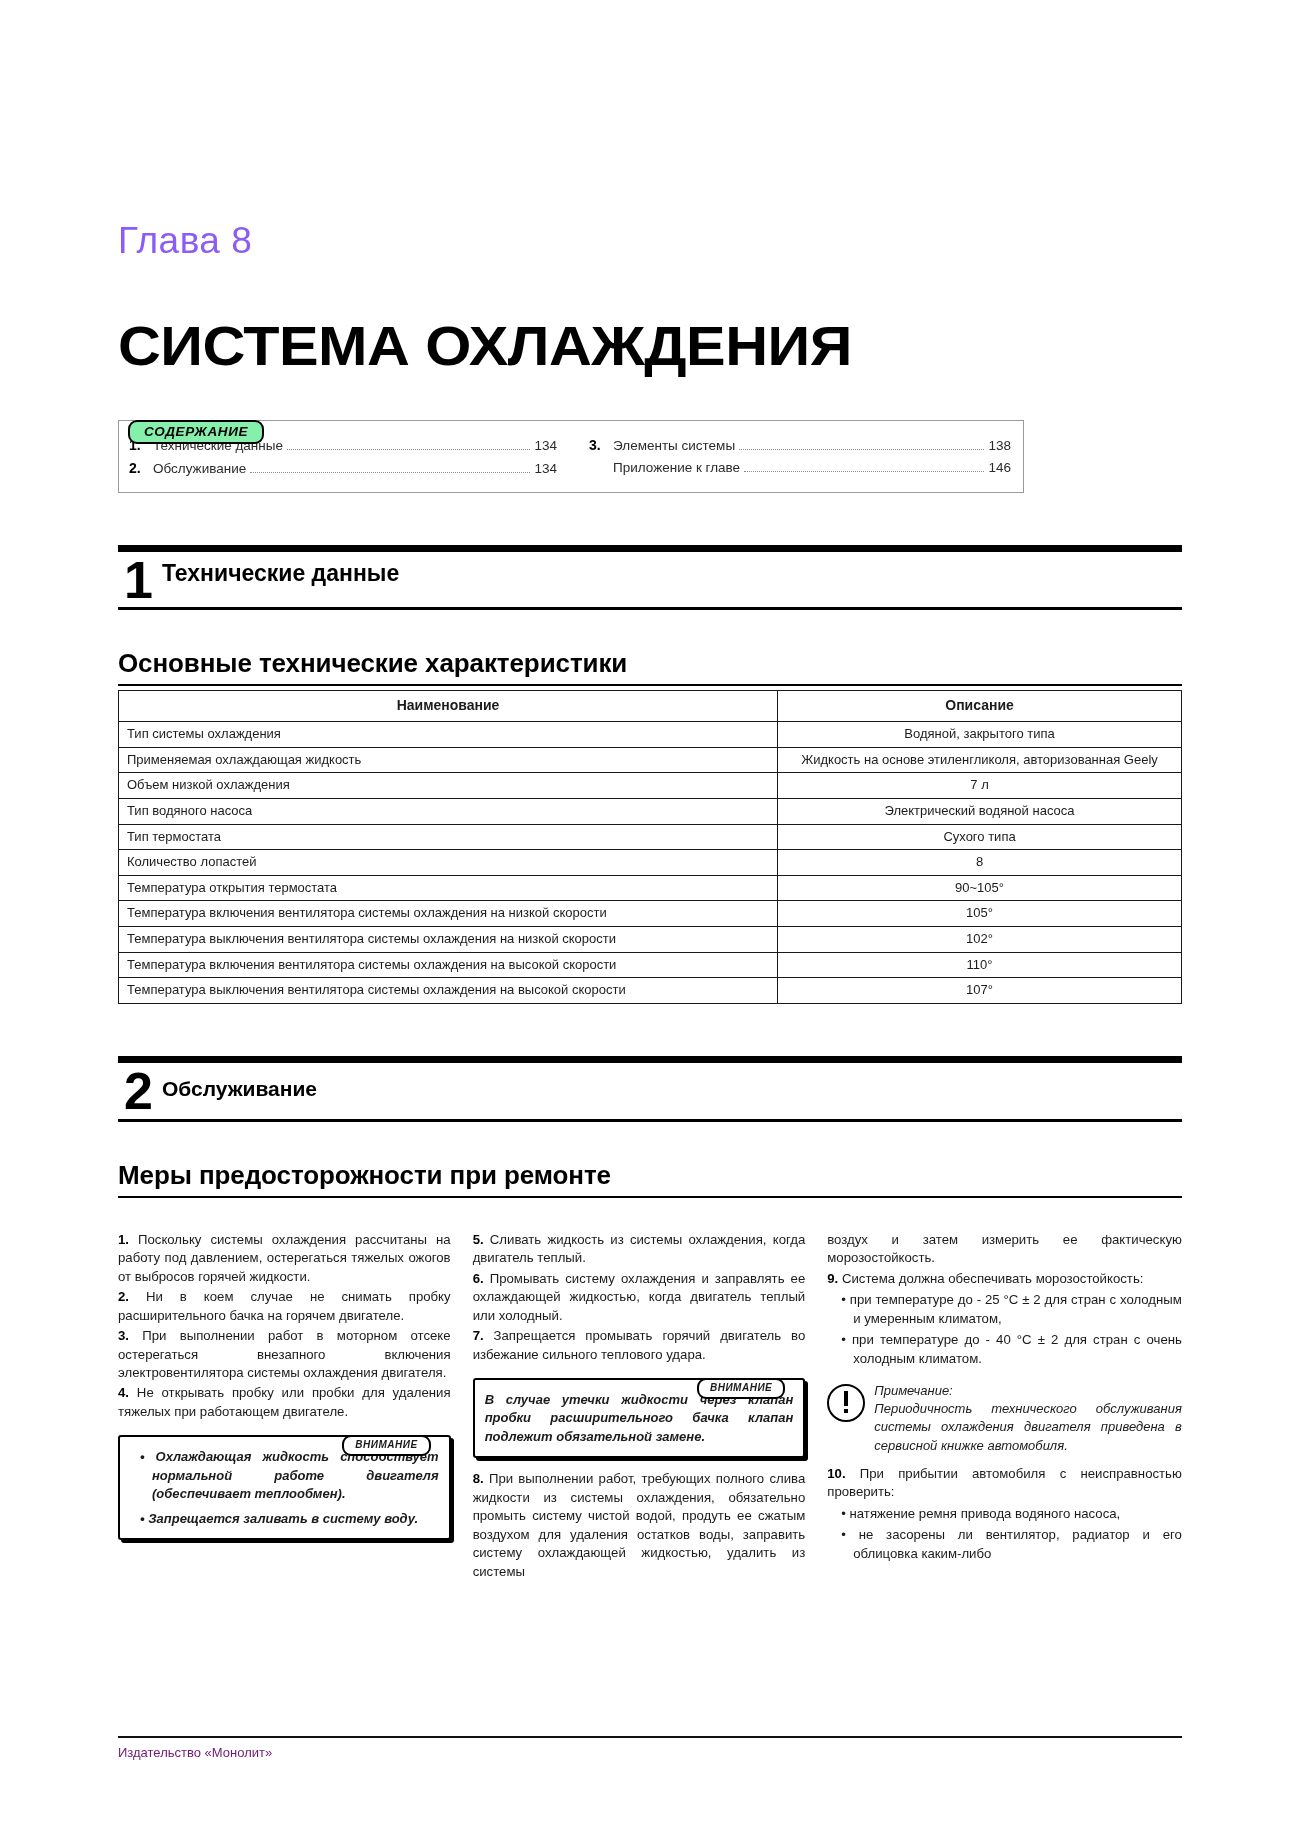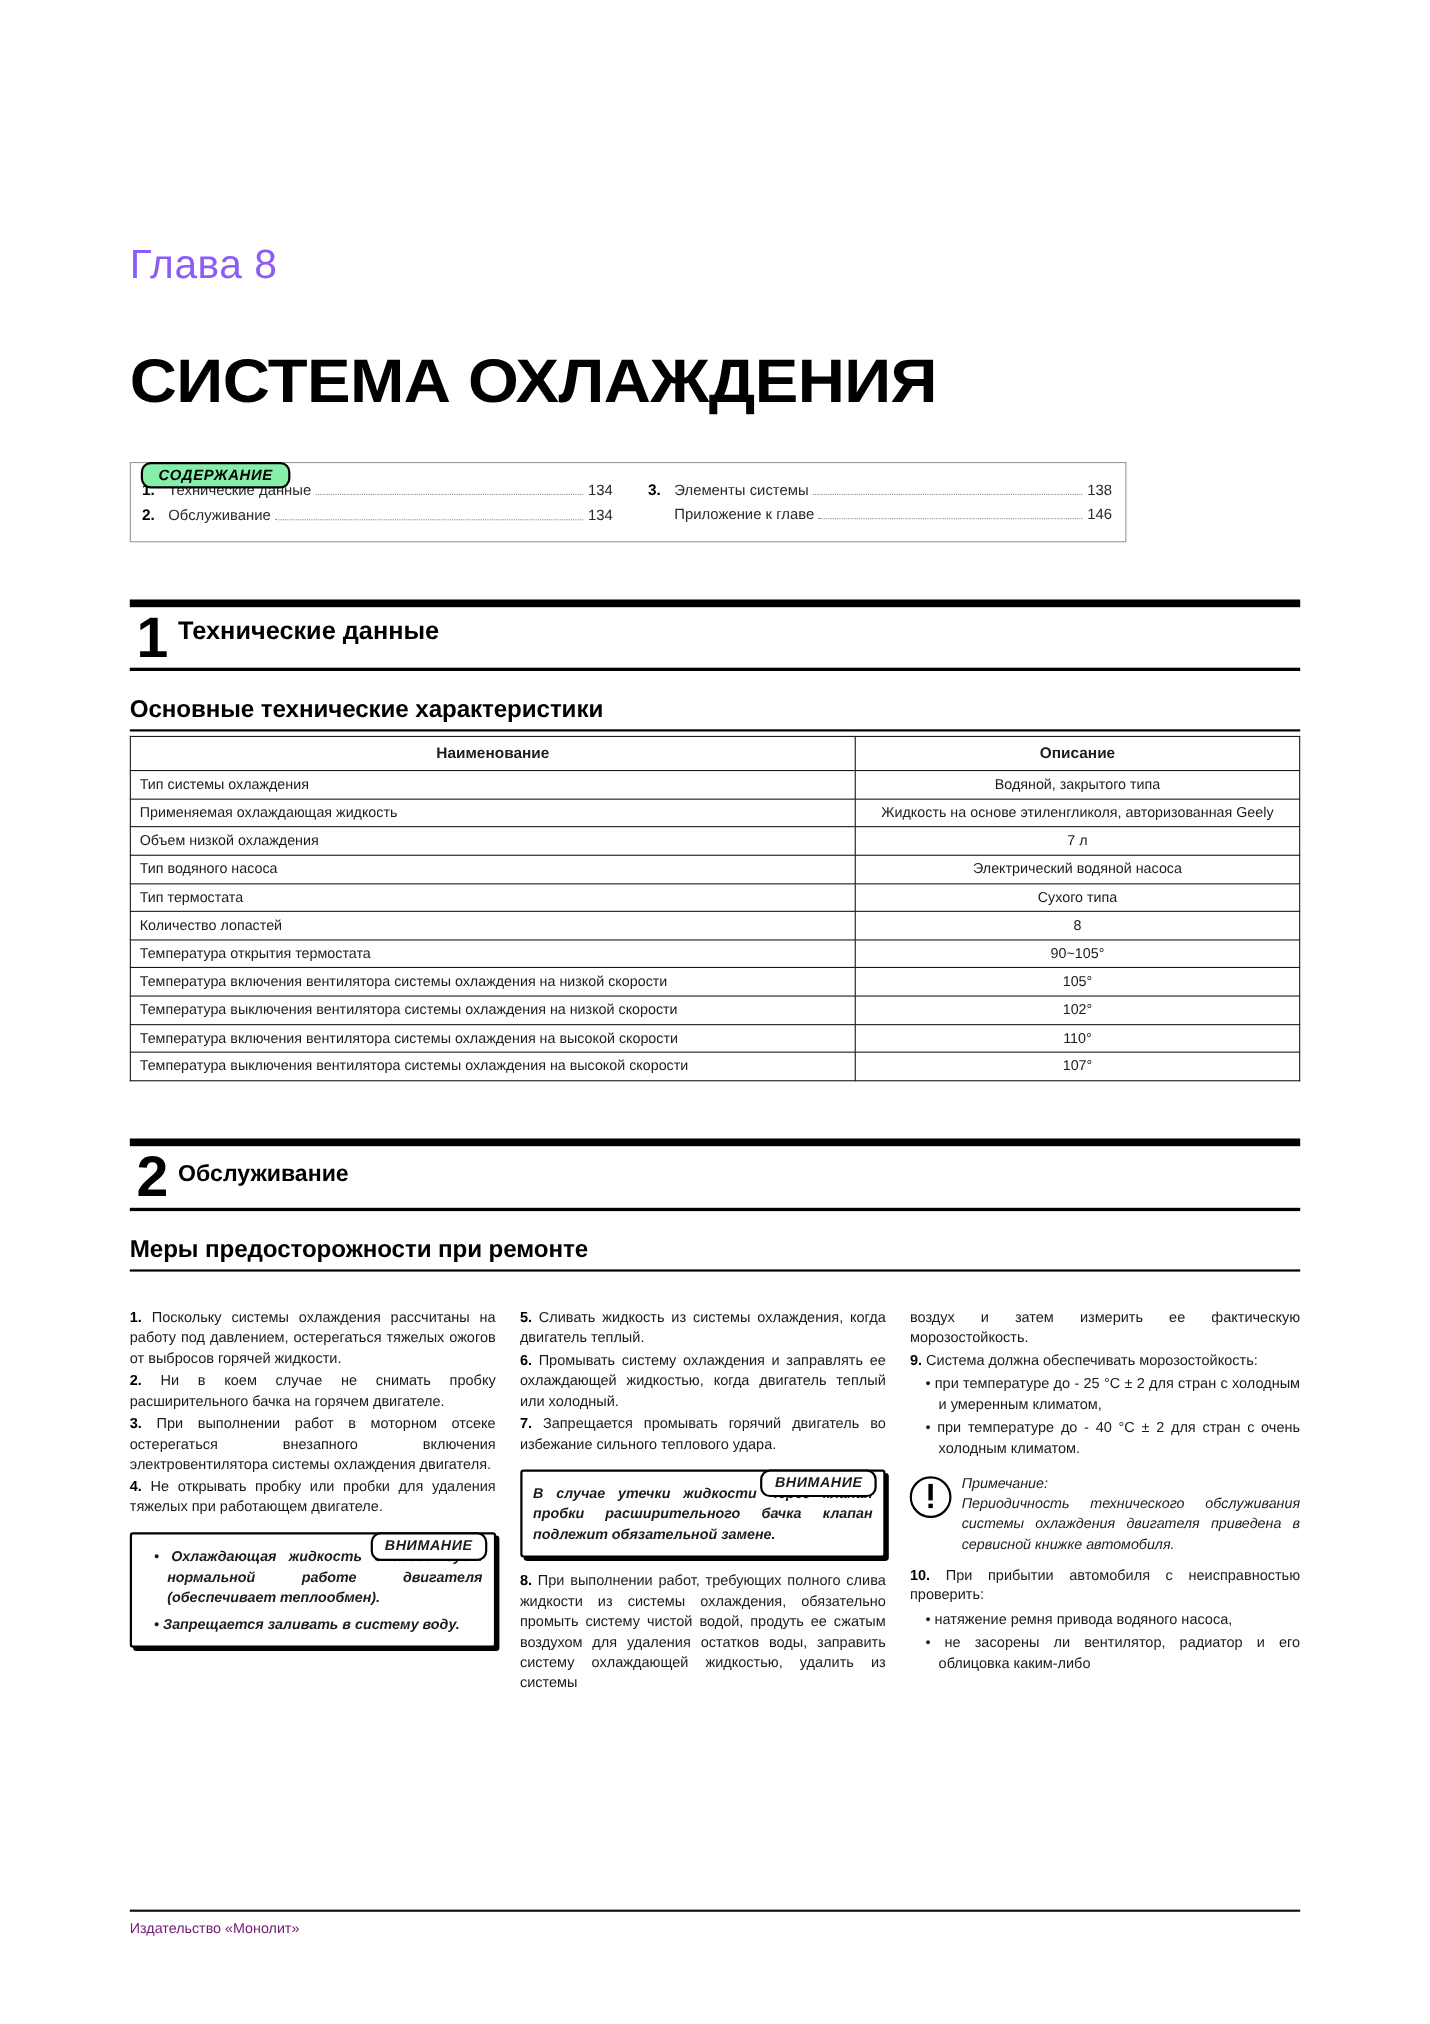--- a/index.html
+++ b/index.html
@@ -134,23 +134,23 @@
     letter-spacing: -1px;
   }
   .sec-title {
     font-size: 23px;
     font-weight: 700;
     line-height: 1;
     padding-bottom: 16px;
   }
   .sec-title.small { font-size: 21px; padding-bottom: 14px;}
   .sub-head {
-    font-size: 22px;
-    font-weight: 700;
-    margin-top: 22px;
+    font-size: 26px;
+    font-weight: 700;
+    margin-top: 38px;
     margin-bottom: 5px;
     letter-spacing: -0.1px;
   }
   .rule-under {
     height: 2px;
     background: #000;
     width: 100%;
     margin-bottom: 0px;
   }
 
@@ -204,27 +204,27 @@
     text-align: justify;
   }
 
   
   .attn {
     position: relative;
     margin: 14px 0 12px 0;
   }
   .attn-tab {
     position: absolute;
-    right: 8px;
+    right: 20px;
     top: 0;
     background: #fff;
     border: 2px solid #000;
     border-radius: 9px;
     padding: 1px 11px 2px 11px;
-    font-size: 13px;
+    font-size: 10px;
     font-weight: 700;
     font-style: italic;
     letter-spacing: 0.5px;
     z-index: 3;
   }
   .attn-box {
     border: 2px solid #000;
     border-radius: 3px;
     margin-top: 10px;
     padding: 11px 10px 10px 10px;

